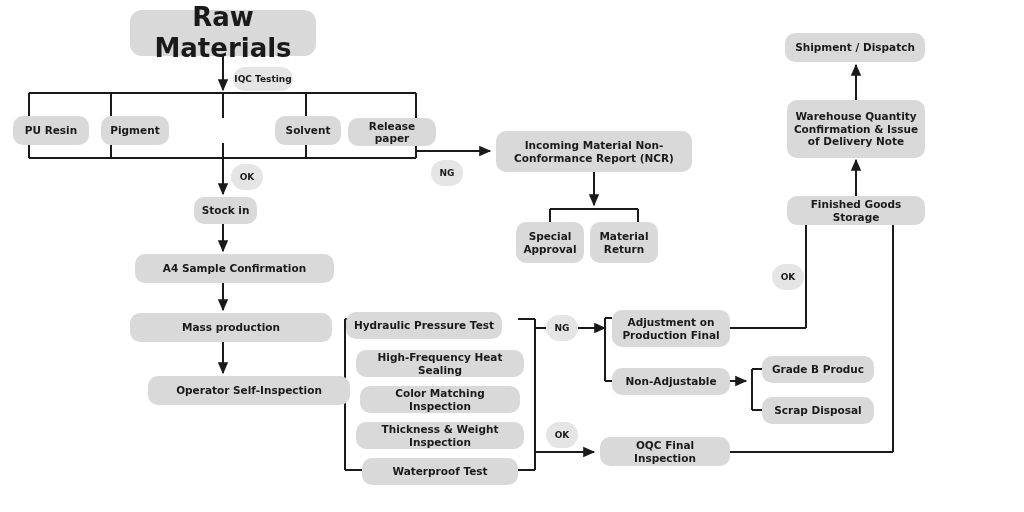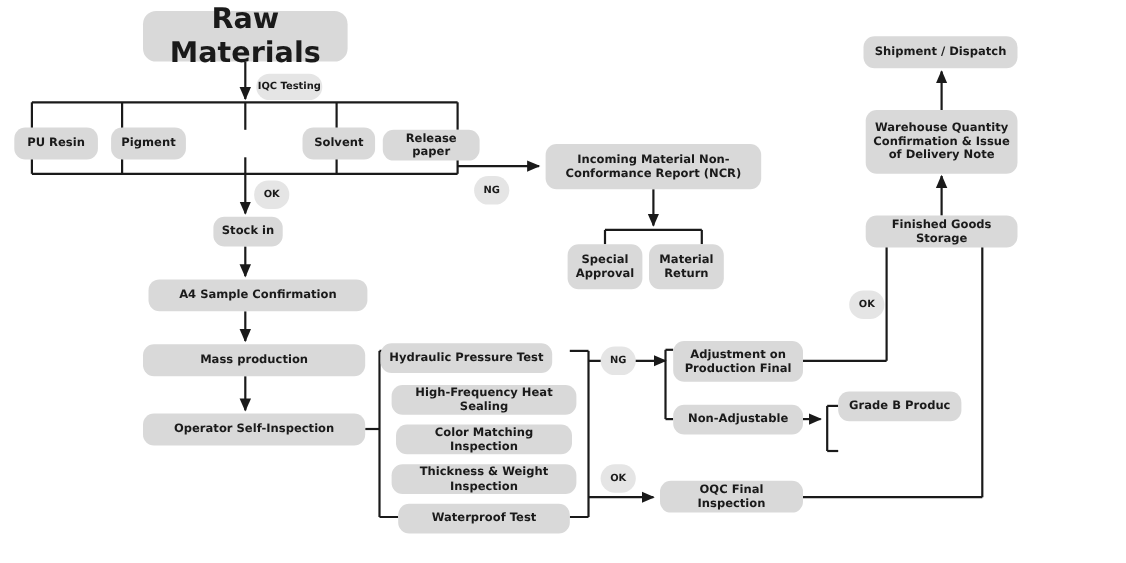--- a/index.html
+++ b/index.html
@@ -125,34 +125,35 @@
   <div class="pill" style="left:231px;top:164px;width:32px;height:26px;">OK</div>
   <div class="pill" style="left:431px;top:160px;width:32px;height:26px;">NG</div>
 
   <div class="node n-main" style="left:496px;top:131px;width:196px;height:41px;">Incoming Material Non-Conformance Report (NCR)</div>
   <div class="node n-main" style="left:516px;top:222px;width:68px;height:41px;">Special Approval</div>
   <div class="node n-main" style="left:590px;top:222px;width:68px;height:41px;">Material Return</div>
 
   <div class="node n-main" style="left:194px;top:197px;width:63px;height:27px;">Stock in</div>
   <div class="node n-main" style="left:135px;top:254px;width:199px;height:29px;">A4 Sample Confirmation</div>
   <div class="node n-main" style="left:130px;top:313px;width:202px;height:29px;">Mass production</div>
-  <div class="node n-main" style="left:130px;top:376px;width:202px;height:29px;">Operator Self-Inspection</div>
+  <div class="node n-main" style="left:148px;top:376px;width:202px;height:29px;">Operator Self-Inspection</div>
 
   <div class="node n-main" style="left:346px;top:312px;width:156px;height:27px;">Hydraulic Pressure Test</div>
   <div class="node n-main" style="left:356px;top:350px;width:168px;height:27px;">High-Frequency Heat Sealing</div>
   <div class="node n-main" style="left:360px;top:386px;width:160px;height:27px;">Color Matching Inspection</div>
   <div class="node n-main" style="left:356px;top:422px;width:168px;height:27px;">Thickness &amp; Weight Inspection</div>
   <div class="node n-main" style="left:362px;top:458px;width:156px;height:27px;">Waterproof Test</div>
 
   <div class="pill" style="left:546px;top:315px;width:32px;height:26px;">NG</div>
   <div class="pill" style="left:546px;top:422px;width:32px;height:26px;">OK</div>
 
   <div class="node n-main" style="left:612px;top:310px;width:118px;height:37px;">Adjustment on Production Final</div>
   <div class="node n-main" style="left:612px;top:368px;width:118px;height:27px;">Non-Adjustable</div>
   <div class="node n-main" style="left:762px;top:356px;width:112px;height:27px;">Grade B Produc</div>
+  <div class="node n-main" style="left:762px;top:397px;width:112px;height:27px;">Scrap Disposal</div>
 
   <div class="pill" style="left:772px;top:264px;width:32px;height:26px;">OK</div>
 
   <div class="node n-main" style="left:600px;top:437px;width:130px;height:29px;">OQC Final Inspection</div>
   <div class="node n-main" style="left:787px;top:196px;width:138px;height:29px;">Finished Goods Storage</div>
   <div class="node n-main" style="left:787px;top:100px;width:138px;height:58px;">Warehouse Quantity Confirmation &amp; Issue of Delivery Note</div>
   <div class="node n-main" style="left:785px;top:33px;width:140px;height:29px;">Shipment / Dispatch</div>
 
 </div>
 

